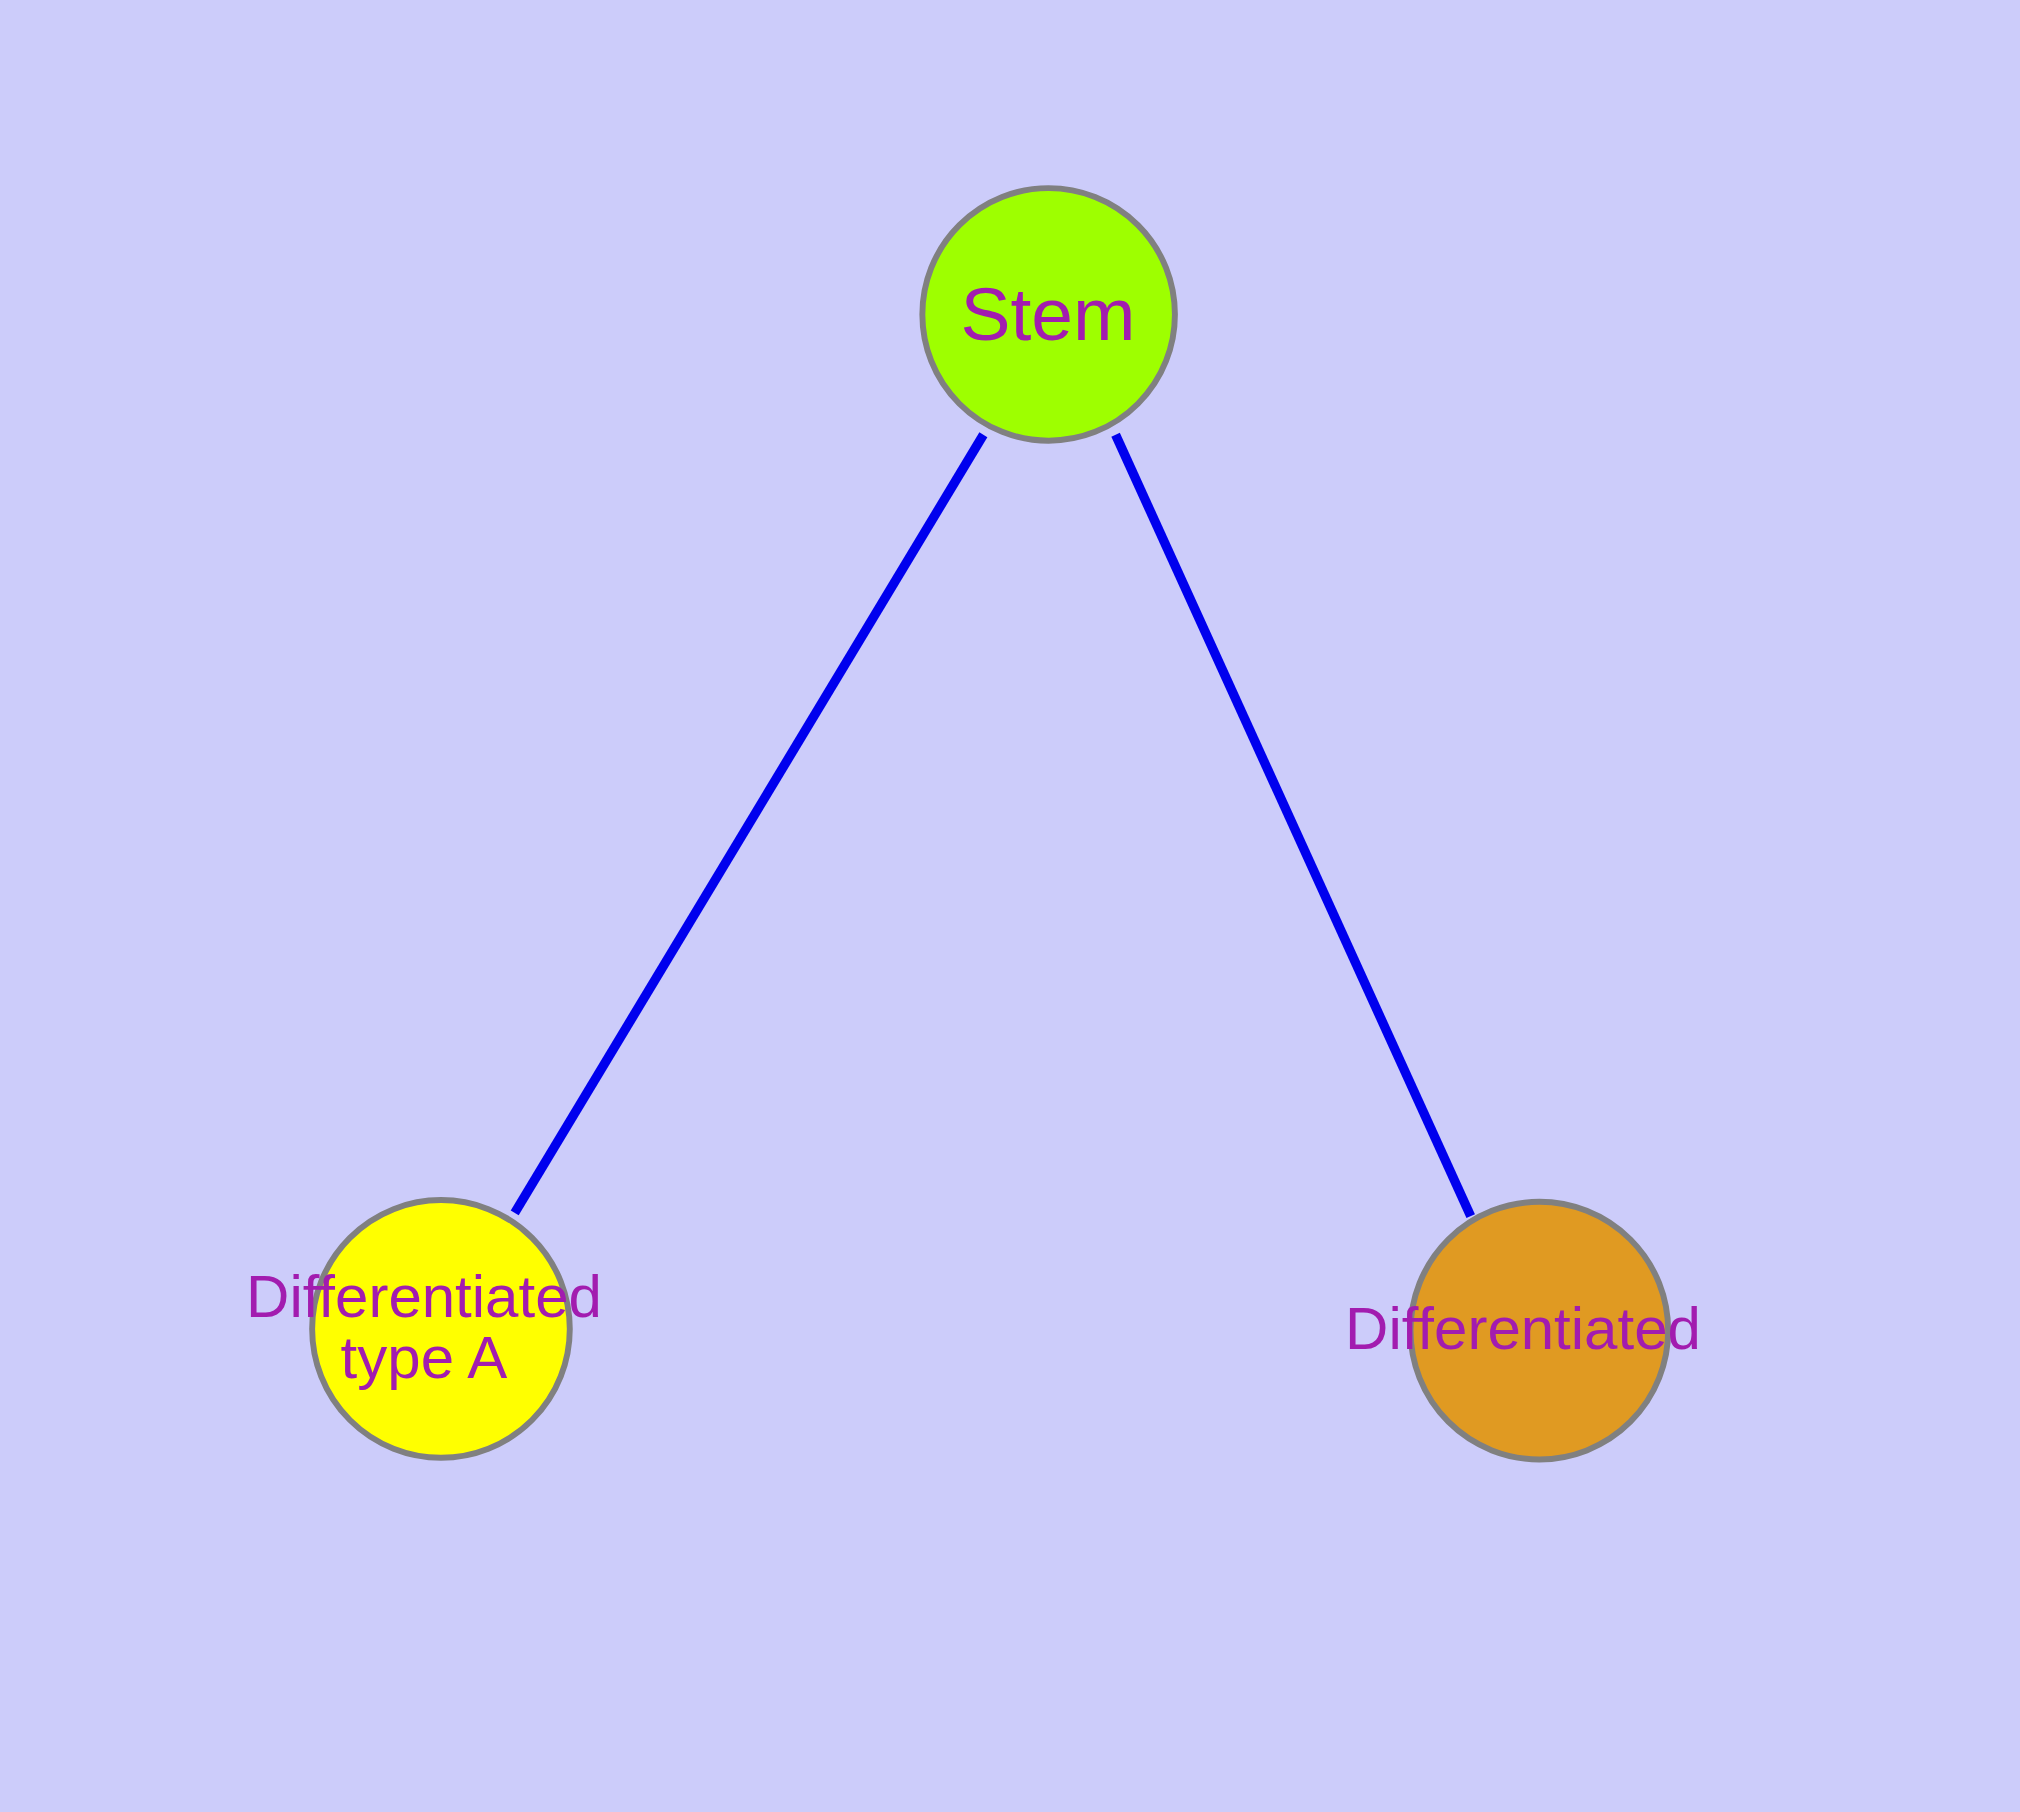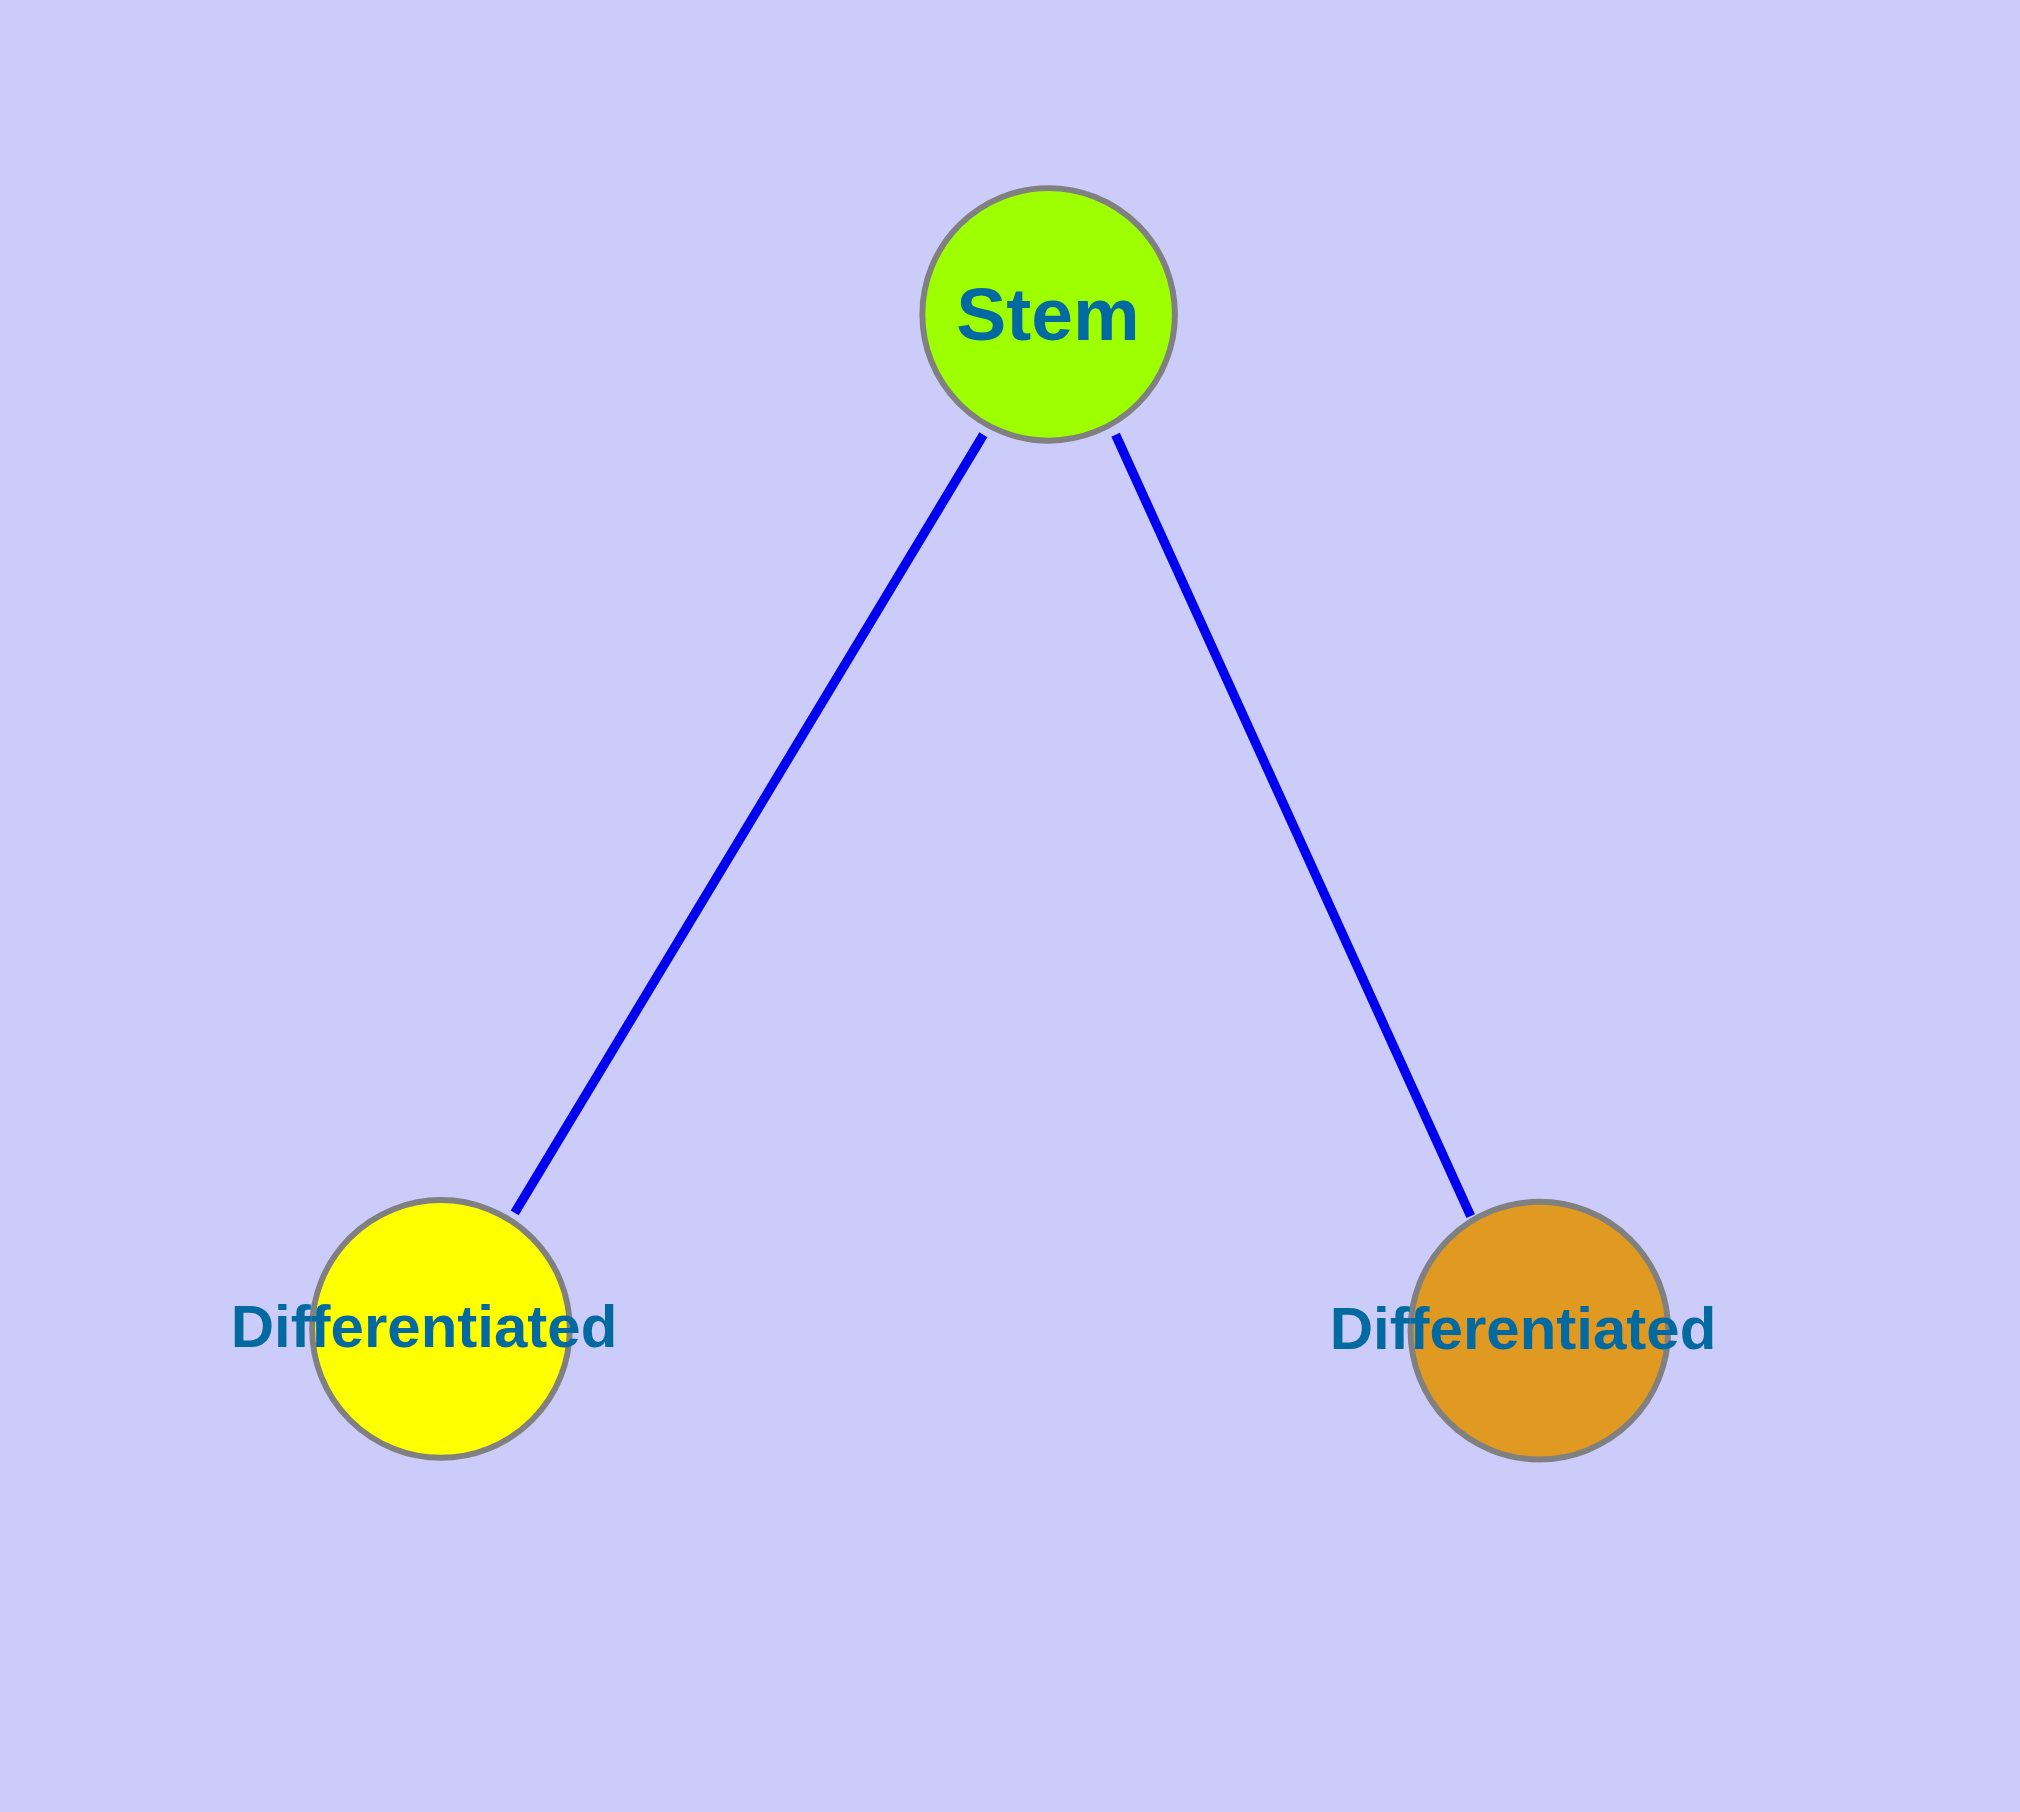--- a/index.html
+++ b/index.html
@@ -19,22 +19,22 @@
   #graph-svg {
     position: absolute;
     left: 0;
     top: 0;
     width: 2021px;
     height: 1812px;
   }
   .node-label {
     position: absolute;
     text-align: center;
-    color: #0369a1;
-    font-weight: bold;
+    color: #a21caf;
+    font-weight: normal;
     font-family: "Liberation Sans", sans-serif;
     white-space: nowrap;
     pointer-events: none;
     line-height: 1.02;
   }
   .node-label.stem {
     font-size: 75px;
   }
   .node-label.leaf {
     font-size: 60px;
@@ -54,20 +54,21 @@
     <circle cx="520" cy="1568" r="152" fill="#ffff00" stroke="#808080" stroke-width="7"></circle>
     <circle cx="1816" cy="1570" r="152" fill="#e09a22" stroke="#808080" stroke-width="7"></circle>
   </svg>
 
   <div class="node-label stem" style="left: 1048px; top: 314px; transform: translate(-50%, -50%); width: 509px;">
     <div>Stem</div>
   </div>
 
   <div class="node-label leaf" style="left: 424px; top: 1327px; transform: translate(-50%, -50%); width: 763px;">
     <div>Differentiated</div>
+    <div>type A</div>
   </div>
 
   <div class="node-label leaf" style="left: 1523px; top: 1329px; transform: translate(-50%, -50%); width: 763px;">
     <div>Differentiated</div>
   </div>
 
 </div>
 
 
 </body></html>

